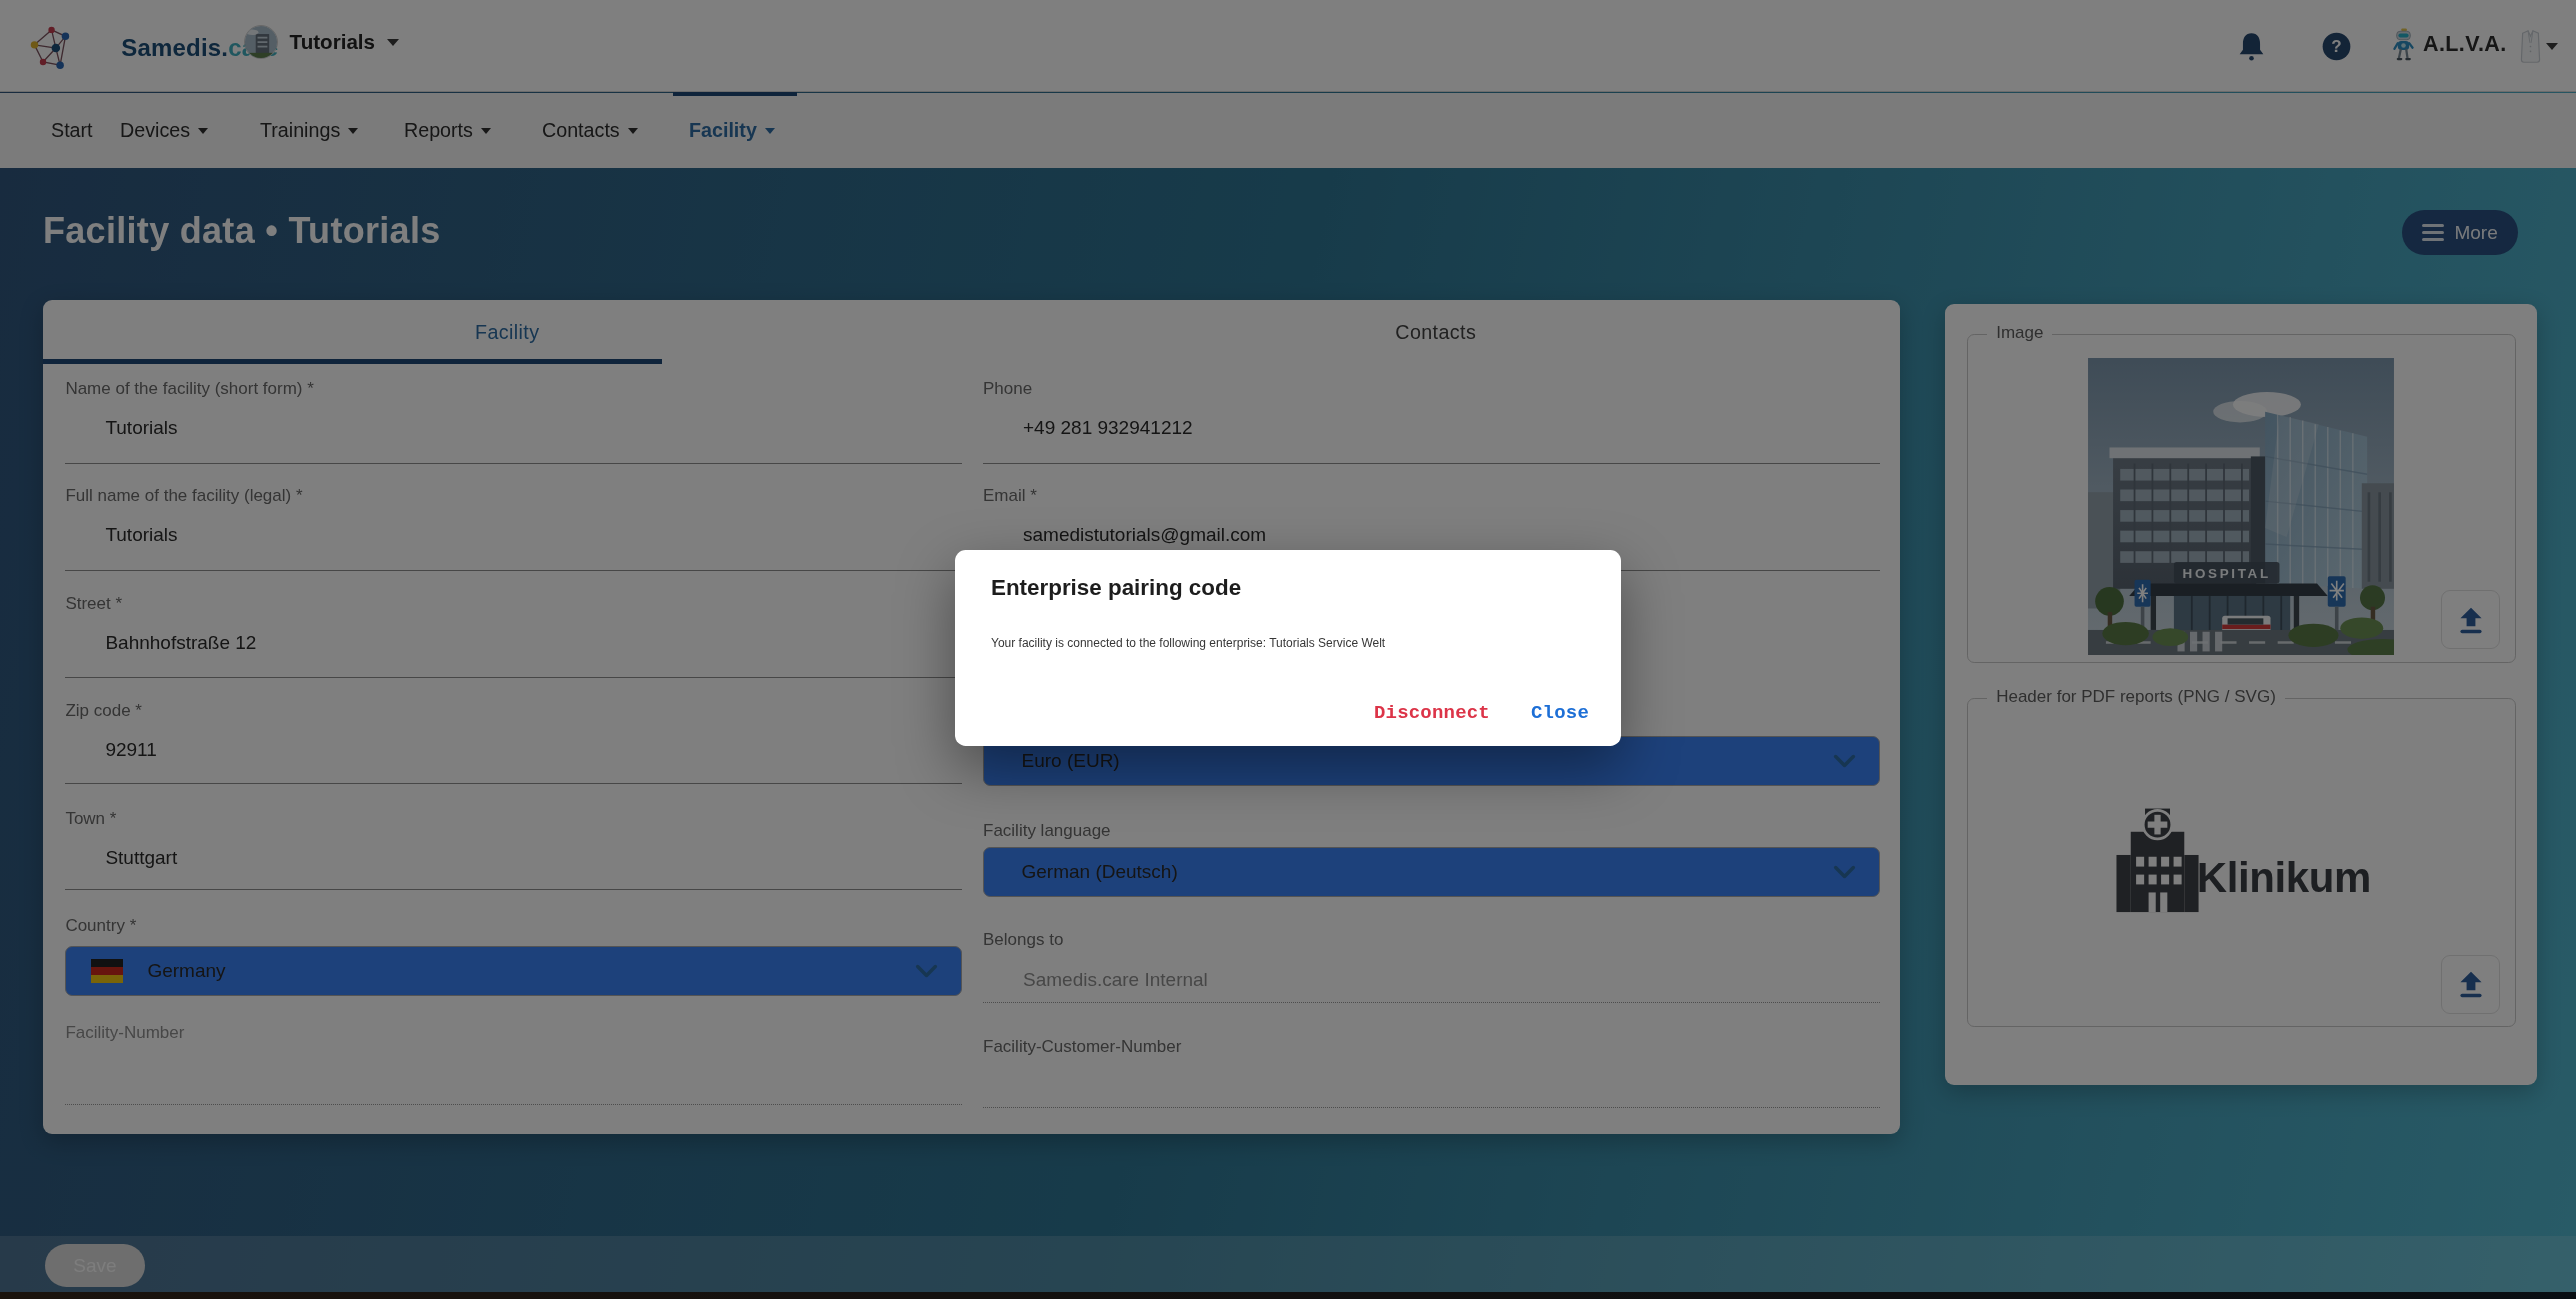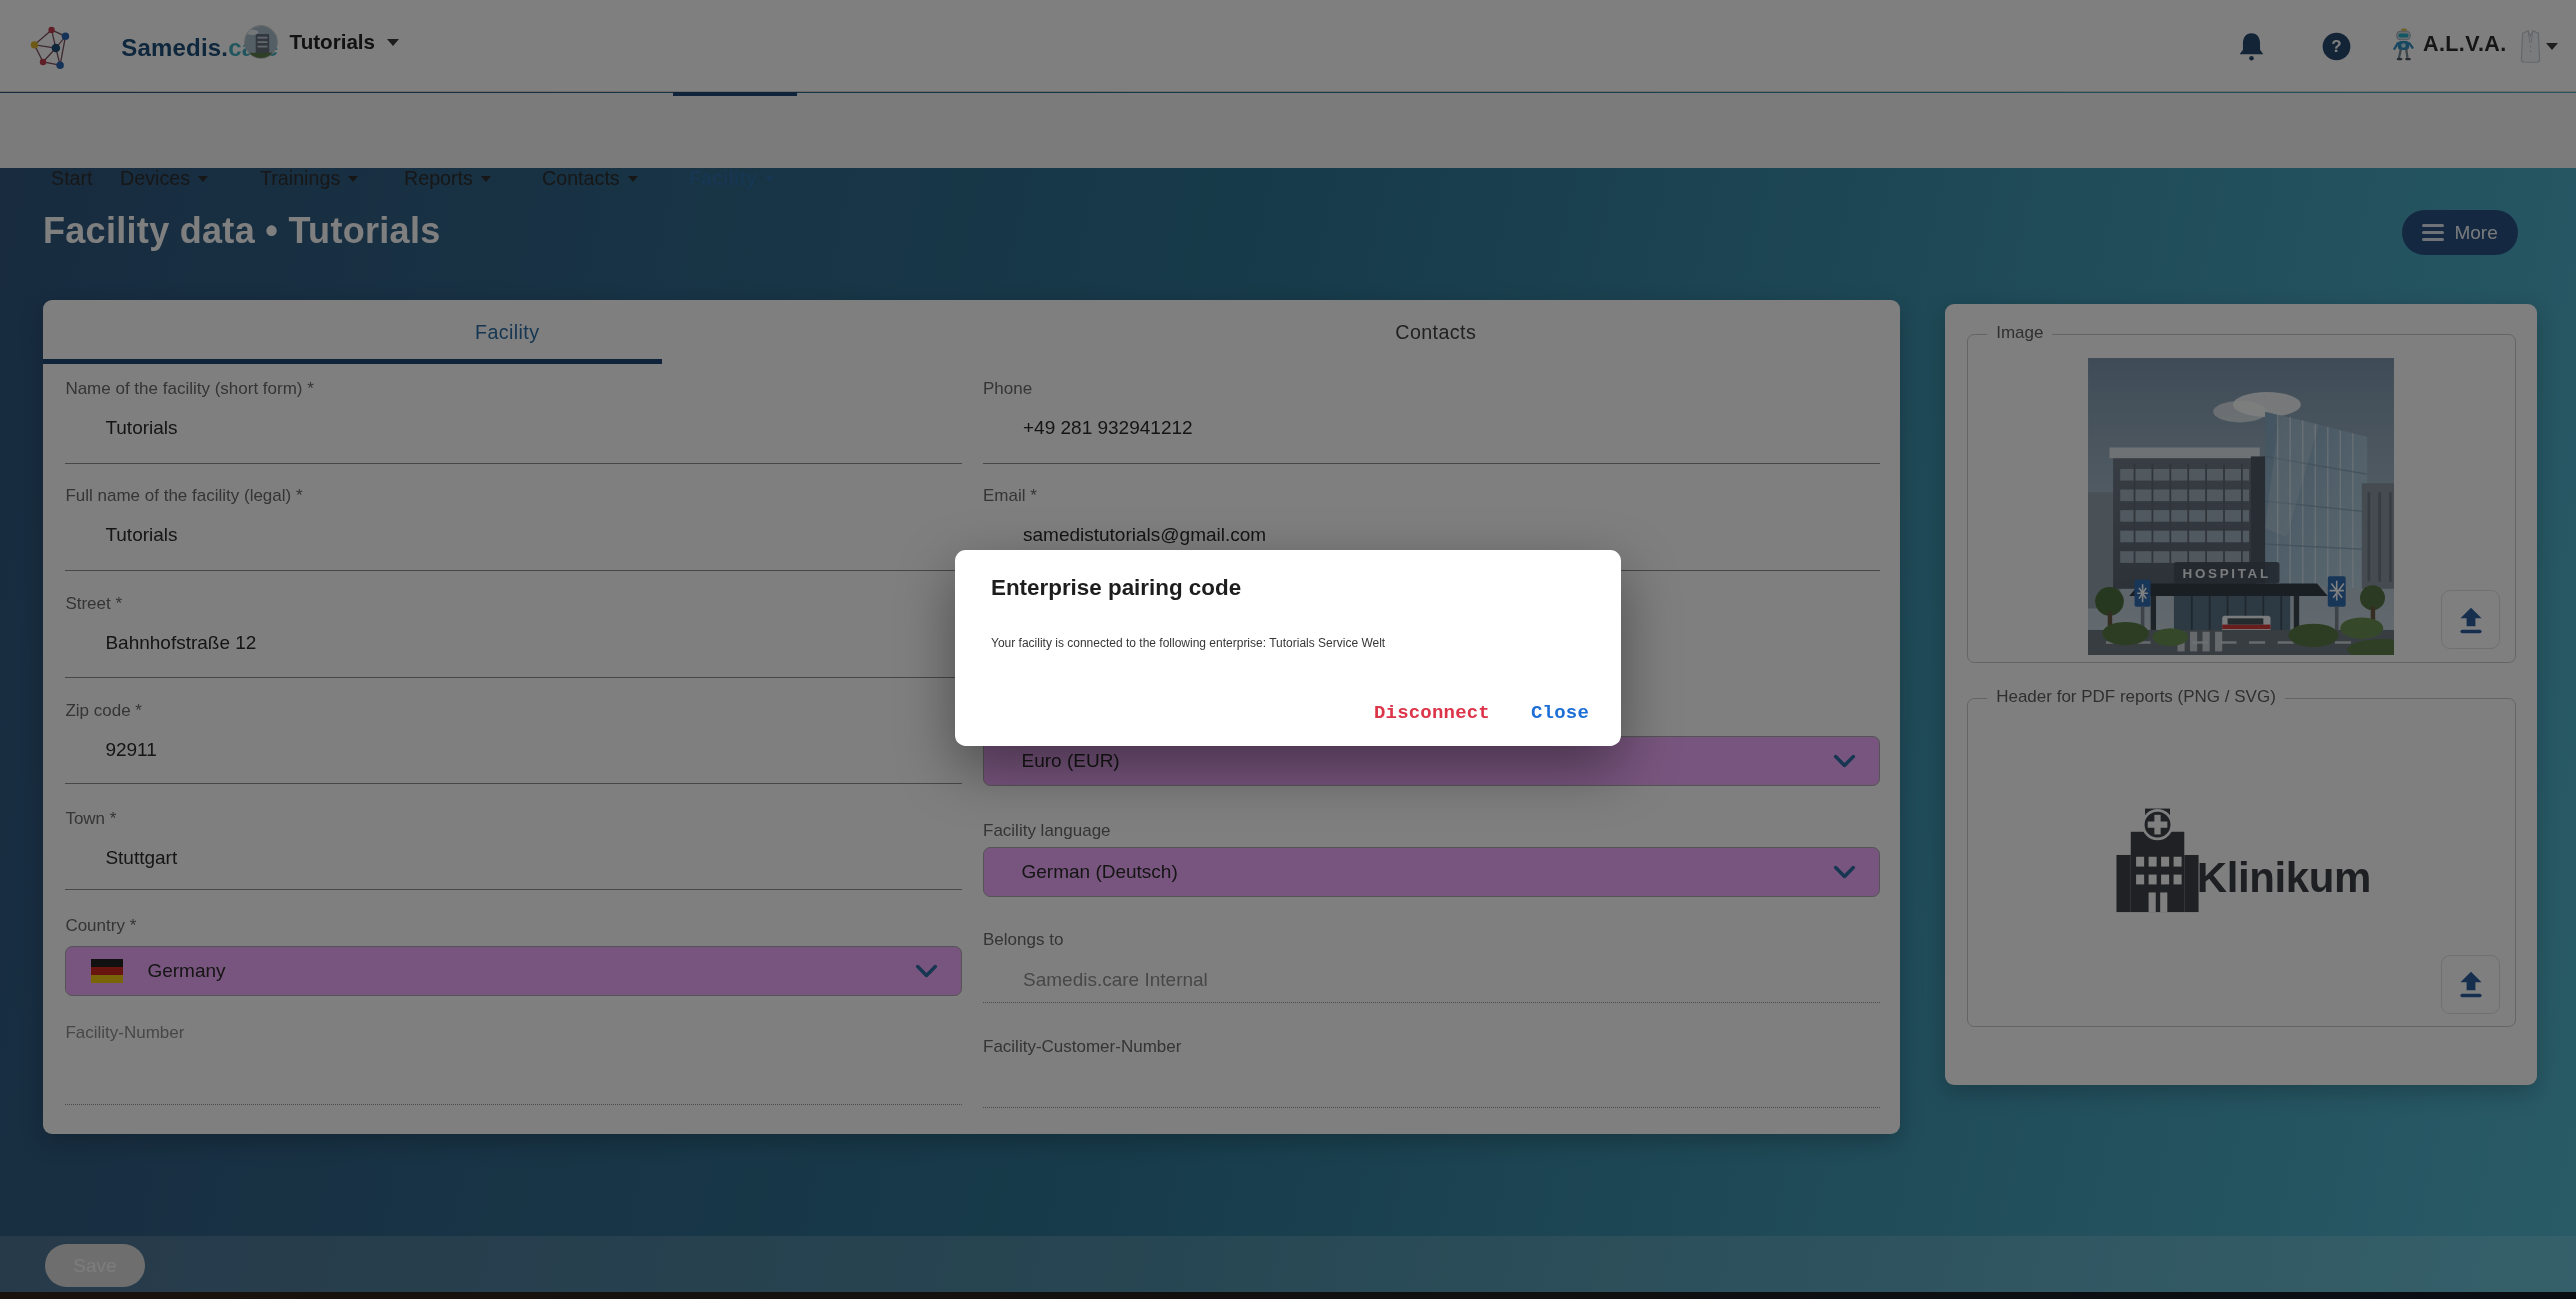--- a/index.html
+++ b/index.html
@@ -19,21 +19,21 @@
   .chip-label { font-size:20.6px; font-weight:bold; color:#242424; }
   .caret { width:0; height:0; border-left:6.3px solid transparent; border-right:6.3px solid transparent;
            border-top:7.2px solid #3a3a3a; }
   .top-actions { position:absolute; right:0; top:0; height:92px; display:flex; align-items:center; }
   .icon-btn { display:flex; align-items:center; justify-content:center; }
   .user-name { font-size:21.5px; font-weight:bold; color:#2c2c2c; letter-spacing:0.4px; }
 
   
   .navbar { position:absolute; left:0; top:93px; width:2576px; height:75px; background:#f6f6f6; z-index:4; }
   .nav-item { position:absolute; top:0; height:75px; display:flex; align-items:center; gap:8px;
-              font-size:19.7px; color:#2e2e2e; cursor:pointer;margin-top:48px; }
+              font-size:19.7px; color:#2e2e2e; cursor:pointer; }
   .nav-item .caret { border-top-color:#2e2e2e; border-left-width:5.4px; border-right-width:5.4px; border-top-width:6.3px; }
   .nav-item.active { color:#2e6da4; font-weight:bold; }
   .nav-item.active .caret { border-top-color:#2e6da4; }
   .nav-indicator { position:absolute; left:673px; top:-3.6px; width:124px; height:6.3px; background:#1e4976; }
 
   
   .page-title { position:absolute; left:43px; top:210px; font-size:36px; font-weight:bold; color:#ffffff;
                 letter-spacing:0.3px; z-index:1; }
   .more-btn { position:absolute; left:2402px; top:210px; width:116px; height:45px; border-radius:22.4px;
               background:#2a5182; display:flex; align-items:center; justify-content:center; gap:10.7px;
@@ -54,21 +54,21 @@
   .tab.active { color:#2e6da4; }
   .tab-underline { position:absolute; left:0; top:59px; width:619px; height:4.5px; background:#1e4976; }
 
   
   .fld { position:absolute; }
   .fld-label { position:absolute; left:0; top:0; font-size:17px; color:#6a6a6a; white-space:nowrap; }
   .fld-value { position:absolute; left:40px; top:38px; font-size:19px; color:#2b2b2b; white-space:nowrap; }
   .fld-value.dim { color:#8f8f8f; }
   .fld-line { position:absolute; left:0; bottom:0; width:100%; border-bottom:0.9px solid #8f8f8f; }
   .fld-line.dotted { border-bottom:1.8px dotted #9a9a9a; }
-  .selbox { position:absolute; height:50px; border:0.9px solid #a8a8a8; border-radius:7.2px; background:#f0abfc;
+  .selbox { position:absolute; height:50px; border:0.9px solid #a8a8a8; border-radius:7.2px; background:#3b82f6;
             display:flex; align-items:center; padding:0 25px; cursor:pointer; }
   .selbox .flag { width:32px; height:24px; margin-right:24px; flex:none; display:block; }
   .selbox .sel-value { font-size:19px; color:#2b2b2b; }
   .selbox .chev { position:absolute; right:23px; top:50%; transform:translateY(-50%); }
 
   
   .panel { position:absolute; left:21.5px; width:549px; height:329px; border:1.3px solid #c9c9c9; border-radius:7.2px; }
   .panel-legend { position:absolute; top:-11.6px; left:19.7px; background:#ffffff; padding:0 9px;
                   font-size:17px; color:#5f5f5f; white-space:nowrap; }
   .upload-btn { position:absolute; right:14.3px; bottom:12.5px; width:59px; height:59px; border:1.3px solid #e0e0e0;

